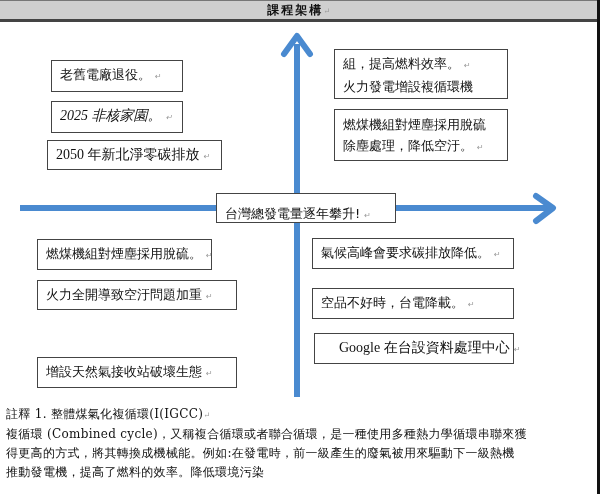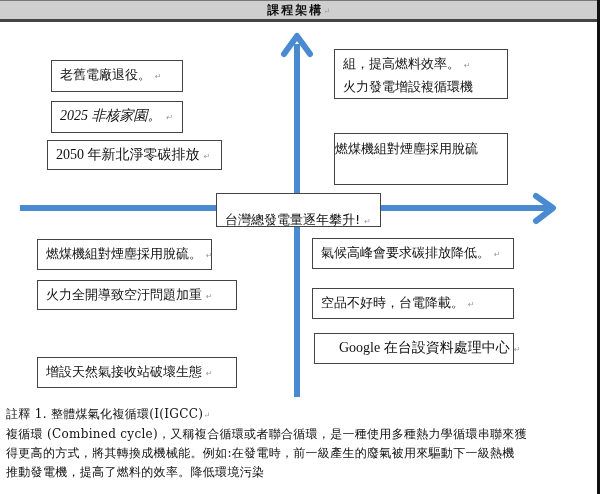--- a/index.html
+++ b/index.html
@@ -29,40 +29,41 @@
 
 <svg class="axes" width="600" height="494">
 
   <line x1="297" y1="44" x2="297" y2="397" stroke="#4a8ad0" stroke-width="6"></line>
   <polyline points="284,54 297,36 310,54" fill="none" stroke="#4a8ad0" stroke-width="6" stroke-linecap="round" stroke-linejoin="round"></polyline>
 
   <line x1="20" y1="208" x2="548" y2="208" stroke="#4a8ad0" stroke-width="6"></line>
   <polyline points="536,196 553,208 536,221" fill="none" stroke="#4a8ad0" stroke-width="6" stroke-linecap="round" stroke-linejoin="round"></polyline>
 </svg>
 
-<div class="box" style="left:216px;top:193px;width:165px;height:30px;padding:16px 8px;">
+<div class="box" style="left:216px;top:193px;width:180px;height:30px;padding:10px 8px;">
   <span>台灣總發電量逐年攀升!</span><span class="mark">↵</span>
 </div>
 
 <div class="box" style="left:51px;top:60px;width:132px;height:32px;">
   <span>老舊電廠退役。</span><span class="mark">↵</span>
 </div>
 <div class="box box-serif" style="left:51px;top:101px;width:132px;height:32px;font-style:italic;">
   <span>2025 非核家園。</span><span class="mark">↵</span>
 </div>
 <div class="box box-serif" style="left:47px;top:140px;width:175px;height:30px;">
   <span>2050 年新北淨零碳排放</span><span class="mark">↵</span>
 </div>
 
 <div class="box" style="left:334px;top:49px;width:174px;height:50px;white-space:normal;padding:3px 8px;line-height:21px;">
   <div><span>組，提高燃料效率。</span><span class="mark">↵</span></div>
   <div>火力發電增設複循環機</div>
 </div>
-<div class="box" style="left:334px;top:109px;width:174px;height:52px;white-space:normal;padding:4px 0;line-height:21px;margin-top:24px;">
+<div class="box" style="left:334px;top:109px;width:174px;height:52px;white-space:normal;padding:4px 8px;line-height:21px;">
   <div>燃煤機組對煙塵採用脫硫</div>
+  <div><span>除塵處理，降低空汙。</span><span class="mark">↵</span></div>
 </div>
 
 <div class="box" style="left:37px;top:239px;width:175px;height:31px;">
   <span>燃煤機組對煙塵採用脫硫。</span><span class="mark">↵</span>
 </div>
 <div class="box" style="left:37px;top:280px;width:200px;height:30px;">
   <span>火力全開導致空汙問題加重</span><span class="mark">↵</span>
 </div>
 <div class="box" style="left:37px;top:321px;width:200px;height:31px;margin-top:36px;">
   <span>增設天然氣接收站破壞生態</span><span class="mark">↵</span>

